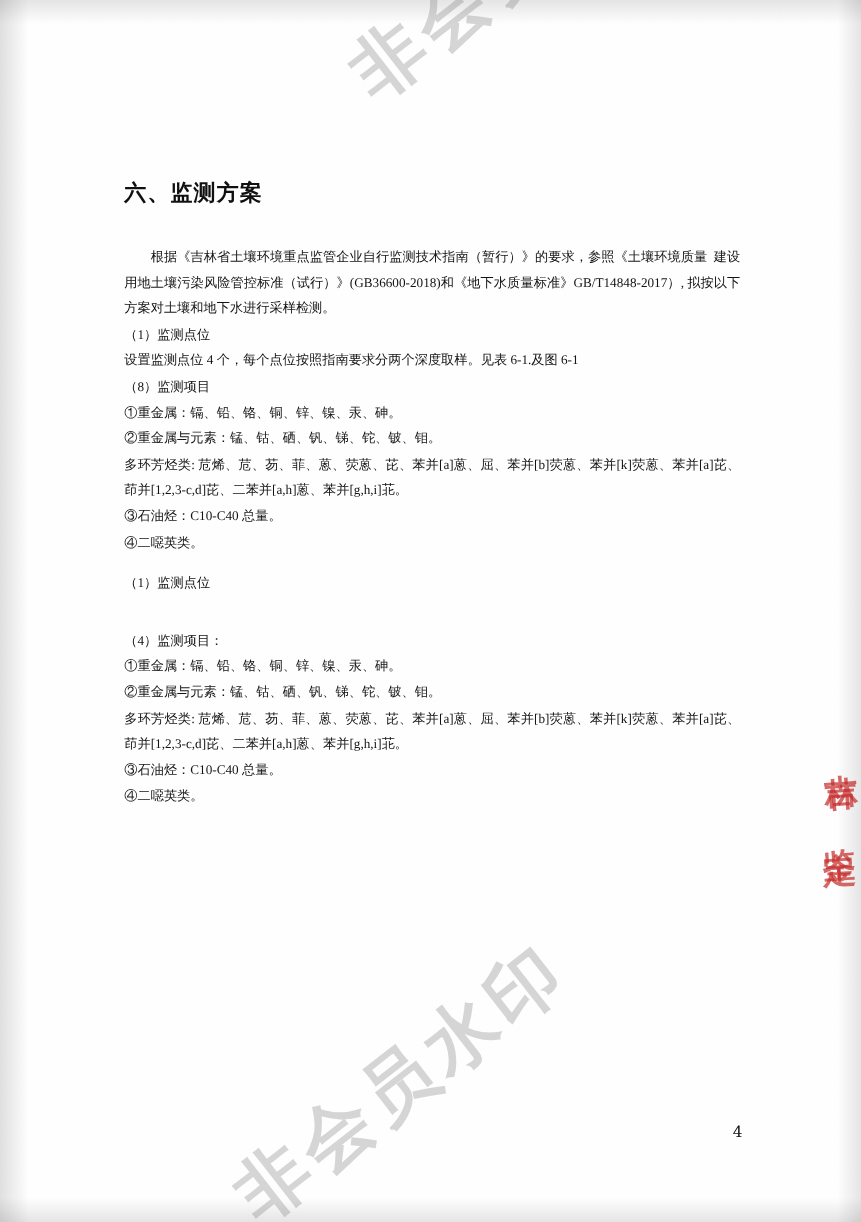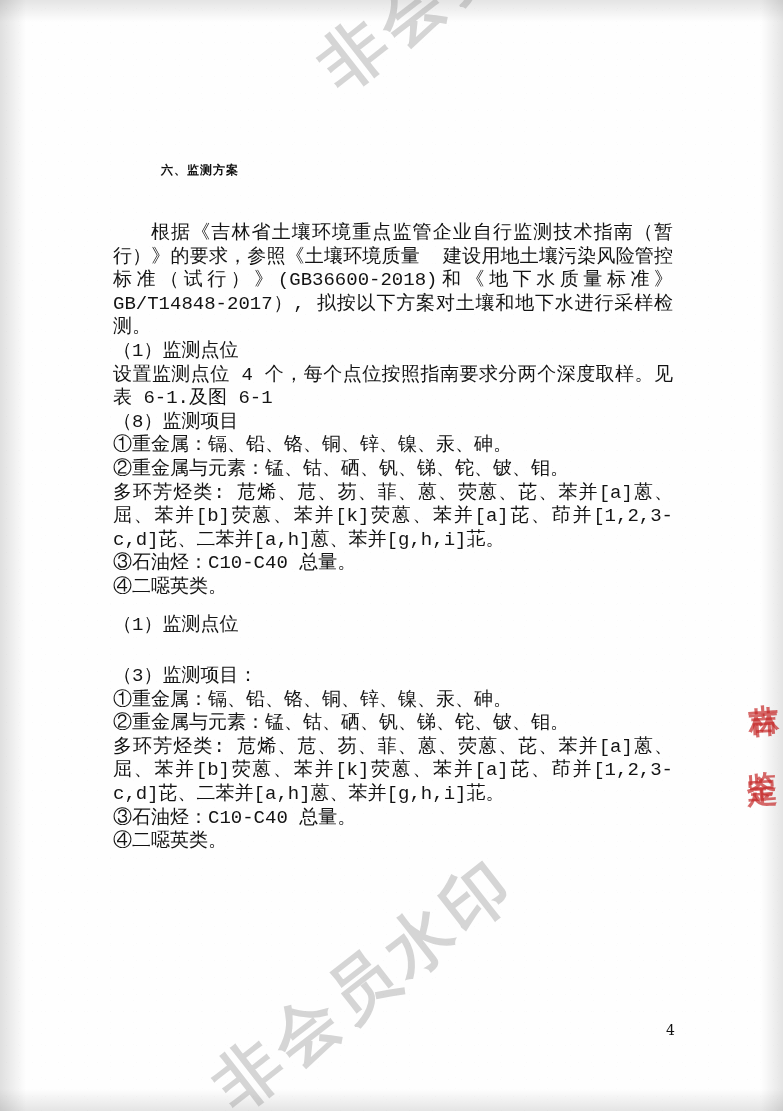--- a/index.html
+++ b/index.html
@@ -37,32 +37,31 @@
     left: 0; top: 0;
     width: 783px;
     height: 1111px;
   }
   .heading {
     position: absolute;
     left: 113px;
     top: 162px;
     font-family: "DejaVu Sans", sans-serif;
     font-weight: bold;
-    font-size: 12px;
+    font-size: 20px;
     letter-spacing: 1px;
     color: #101010;
-    margin-left: 48px;
   }
   .body-block {
     position: absolute;
     left: 113px;
     top: 222px;
     width: 560px;
-    font-family: Liberation Mono, monospace;
-    font-size: 19px;
+    font-family: Liberation Serif, serif;
+    font-size: 12px;
     line-height: 23.6px;
     color: #131313;
     text-align: justify;
   }
   .p {
     margin: 0;
     white-space: pre-wrap;
   }
   .indent2 {
     text-indent: 2em;
@@ -146,21 +145,21 @@
       <p class="p">（8）监测项目</p>
       <p class="p">①重金属：镉、铅、铬、铜、锌、镍、汞、砷。</p>
       <p class="p">②重金属与元素：锰、钴、硒、钒、锑、铊、铍、钼。</p>
       <p class="p">多环芳烃类: 苊烯、苊、芴、菲、蒽、荧蒽、芘、苯并[a]蒽、屈、苯并[b]荧蒽、苯并[k]荧蒽、苯并[a]芘、茚并[1,2,3-c,d]芘、二苯并[a,h]蒽、苯并[g,h,i]苝。</p>
       <p class="p">③石油烃：C10-C40 总量。</p>
       <p class="p">④二噁英类。</p>
       <div class="gap-md"></div>
       <p class="p">（1）监测点位</p>
       <div class="gap-md"></div>
       <div class="gap-md"></div>
-      <p class="p">（3）监测项目：</p>
+      <p class="p">（4）监测项目：</p>
       <p class="p">①重金属：镉、铅、铬、铜、锌、镍、汞、砷。</p>
       <p class="p">②重金属与元素：锰、钴、硒、钒、锑、铊、铍、钼。</p>
       <p class="p">多环芳烃类: 苊烯、苊、芴、菲、蒽、荧蒽、芘、苯并[a]蒽、屈、苯并[b]荧蒽、苯并[k]荧蒽、苯并[a]芘、茚并[1,2,3-c,d]芘、二苯并[a,h]蒽、苯并[g,h,i]苝。</p>
       <p class="p">③石油烃：C10-C40 总量。</p>
       <p class="p">④二噁英类。</p>
     </div>
 
     <div class="page-number">4</div>
   </div>
 

